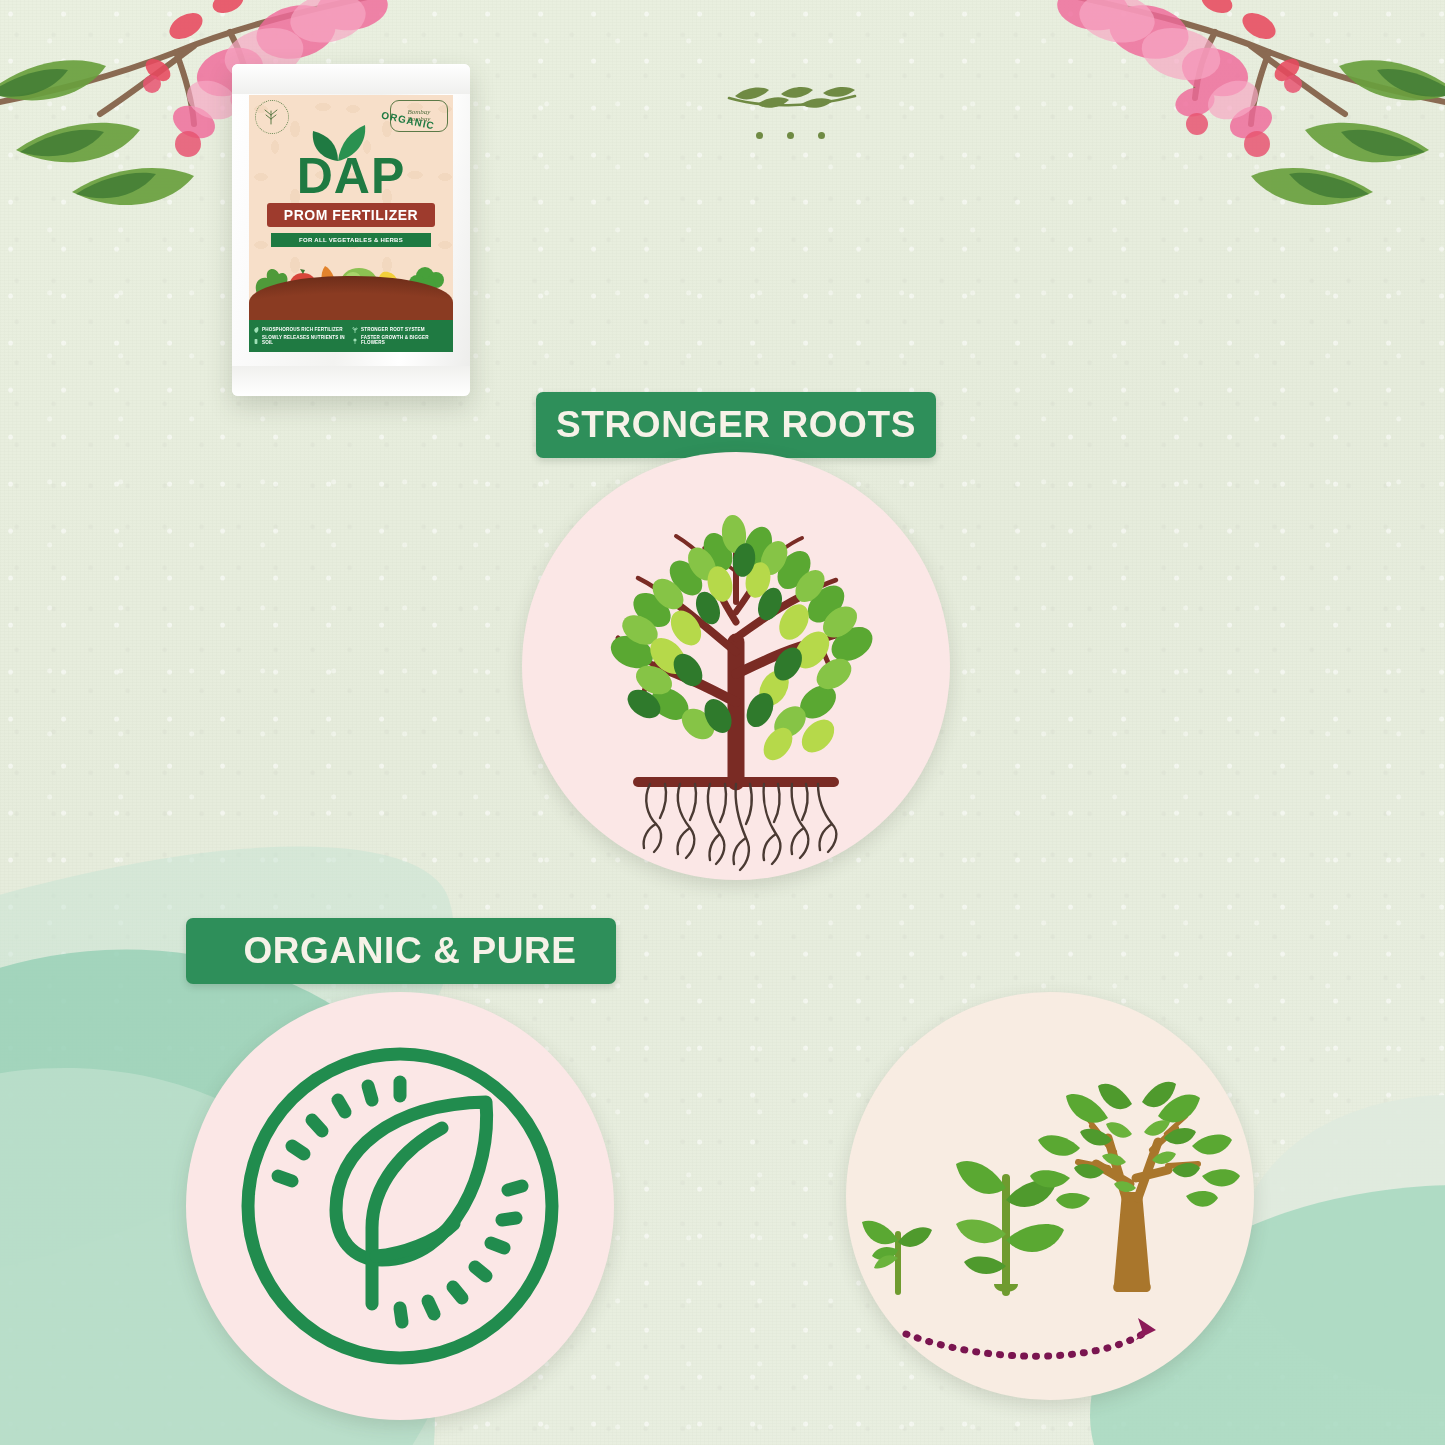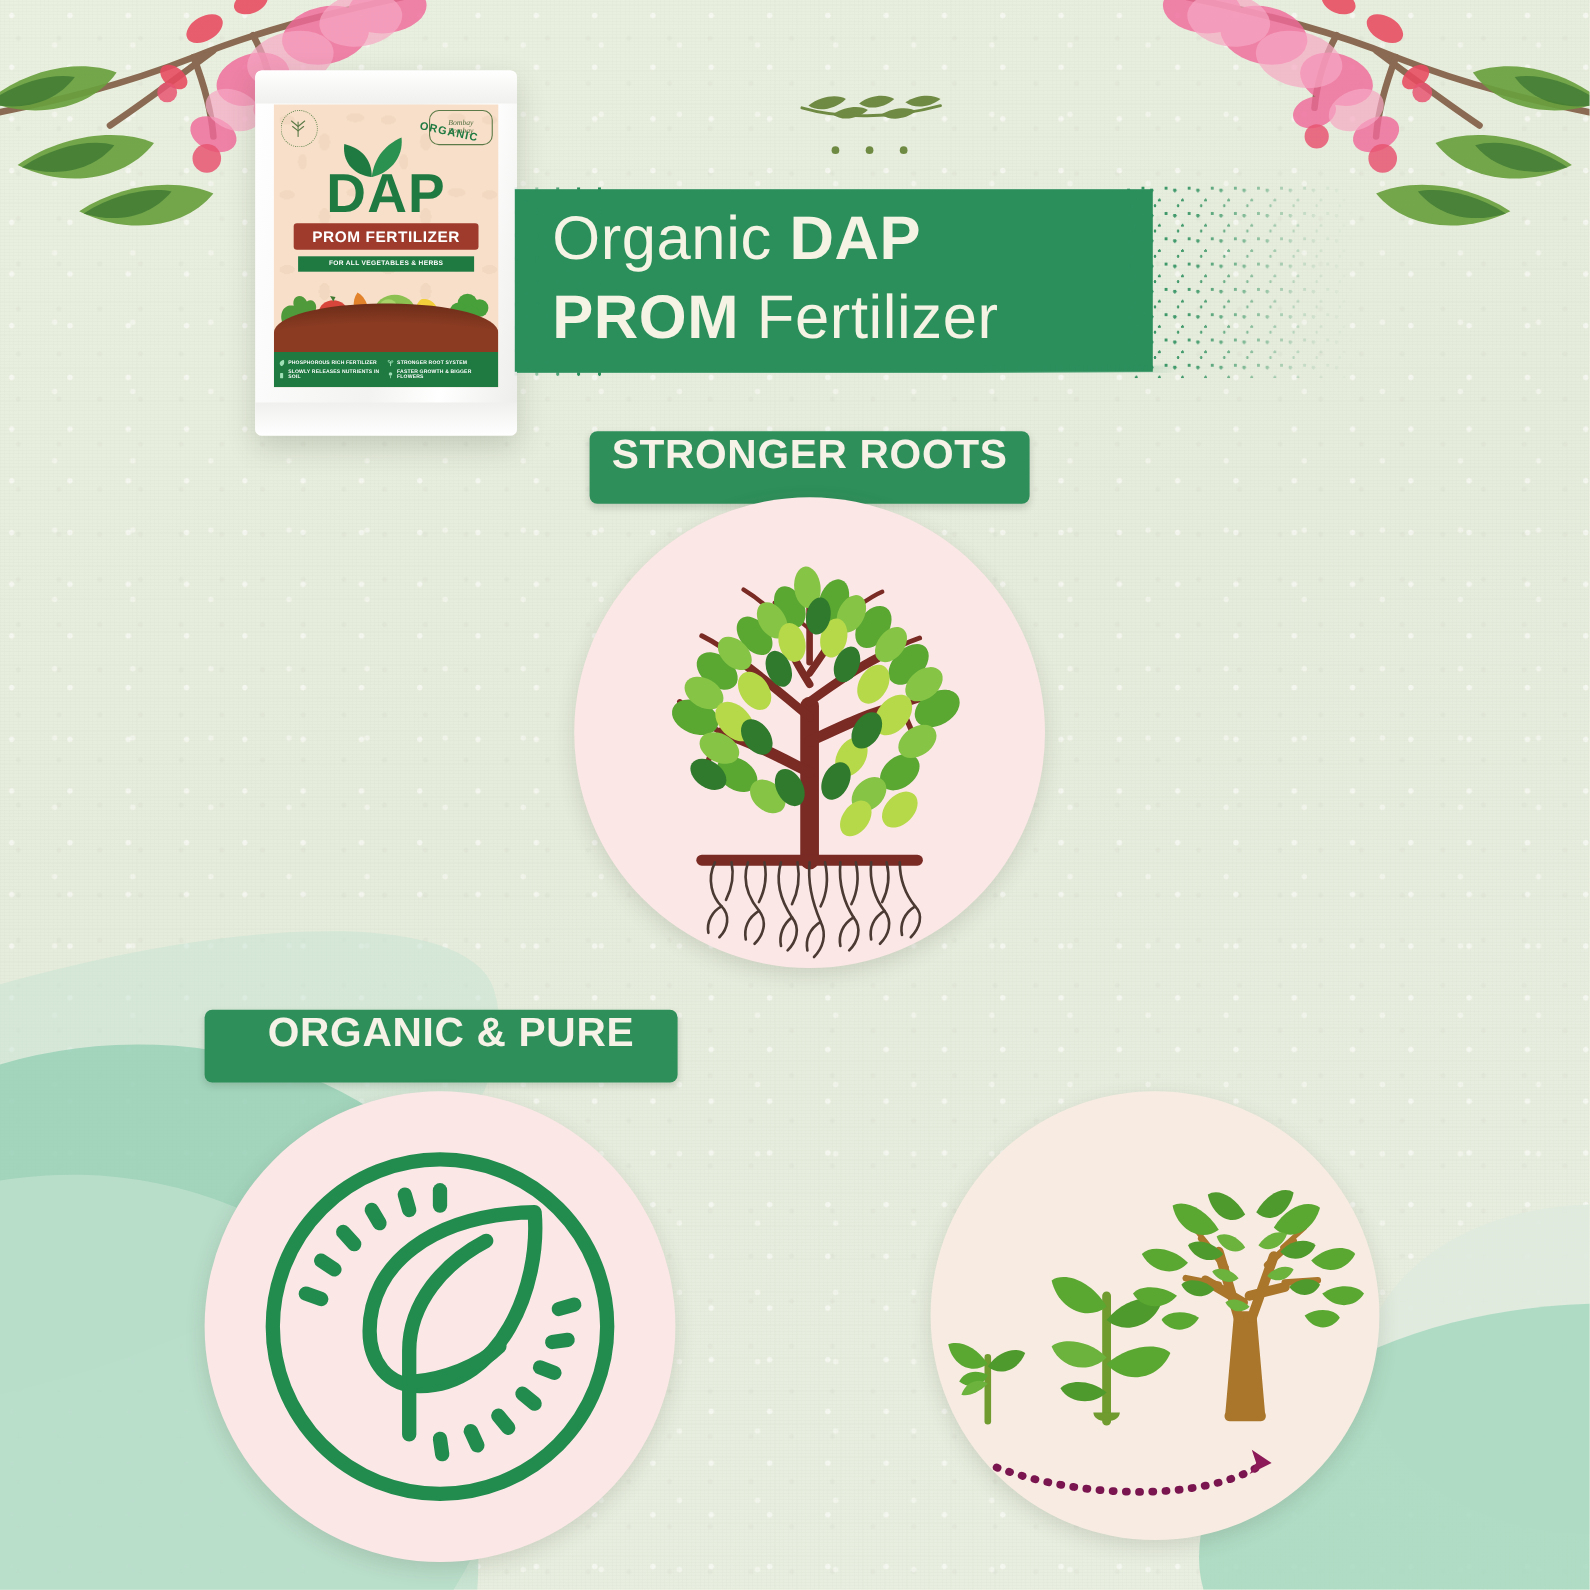--- a/index.html
+++ b/index.html
@@ -126,21 +126,21 @@
   .brush-underline{position:absolute;left:8px;top:168px;width:600px;height:7px;background:#2b8f5c;
     -webkit-mask-image:linear-gradient(90deg,#000 70%,transparent 100%);
             mask-image:linear-gradient(90deg,#000 70%,transparent 100%);}
   .title-text{position:absolute;left:40px;top:16px;right:10px;color:#f5f3e4;
     font-size:56px;line-height:1.28;letter-spacing:.5px;}
   .title-text b{font-weight:bold;}
   .title-text .light{font-weight:normal;}
 
   
   .badge{position:absolute;background:#2e8f5a;border-radius:7px;
-    display:flex;justify-content:center;
+    display:flex;align-items:center;justify-content:center;
     box-shadow:0 3px 7px rgba(40,60,40,.18);}
   .badge span{color:#f6f2e8;font-weight:bold;letter-spacing:.6px;white-space:nowrap;}
   #badge-roots{left:536px;top:392px;width:400px;height:66px;}
   #badge-roots span{font-size:37px;}
   #badge-organic{left:186px;top:918px;width:430px;height:66px;}
   #badge-organic span{font-size:37px;margin-left:18px;}
   #badge-growth{left:748px;top:918px;width:600px;height:66px;}
   #badge-growth span{font-size:37px;}
 
   
@@ -372,32 +372,20 @@
                   <path d="M3 3.6 L3 6" stroke="#9fe0b6" stroke-width=".7"></path>
                 </svg>
             </i>
             <span>FASTER GROWTH &amp; BIGGER FLOWERS</span>
           </div>
         </div>
       </div>
     </div>
   </div>
 
-  <div id="title-banner">
-    <div class="brush">
-      <div class="brush-solid"></div>
-      <div class="brush-speck"></div>
-      <div class="brush-speck2"></div>
-      <div class="brush-underline"></div>
-    </div>
-    <div class="title-text">
-      <div><span class="light">Organic </span><b>DAP</b></div>
-      <div><b>PROM</b><span class="light"> Fertilizer</span></div>
-    </div>
-  </div>
 
   <div class="badge" id="badge-roots">
     <span>STRONGER ROOTS</span>
   </div>
 
   <div class="circle" id="circle-roots">
     <svg viewBox="0 0 428 428">
       <g stroke="#7a2b24" fill="none" stroke-linecap="round">
         <path d="M214 330 L214 190" stroke-width="17"></path>
         <path d="M214 250 C 186 236, 160 222, 134 214" stroke-width="10"></path>

